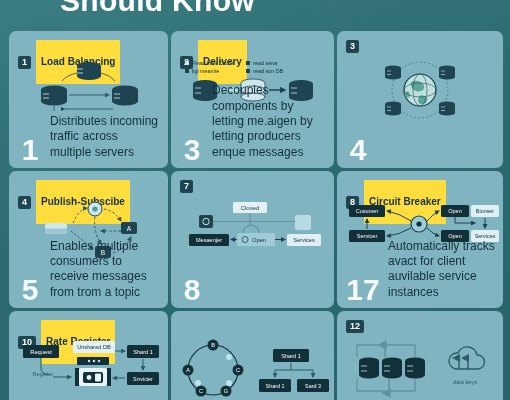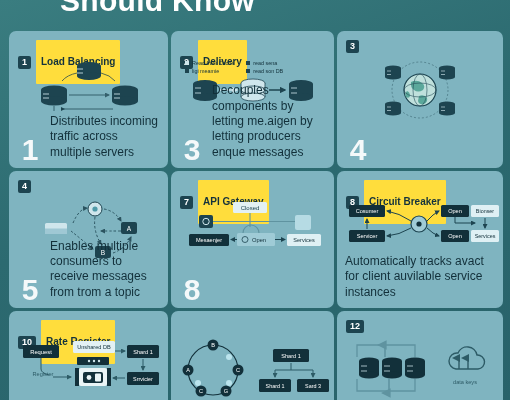--- a/index.html
+++ b/index.html
@@ -290,20 +290,21 @@
         </svg>
       </div>
       <div class="cfoot">
         <div class="bignum">4</div>
       </div>
     </div>
 
     <div class="card">
       <div class="chead">
         <span class="badge">4</span>
+        <span class="ctitle">Publish-Subscibe</span>
       </div>
       <div class="diagram">
         <svg viewBox="0 0 159 66">
           <circle cx="86" cy="12" r="7" fill="#cfe6ec" stroke="#1d4450" stroke-width="1"></circle>
           <circle cx="86" cy="12" r="2.6" fill="#4e9aa8"></circle>
           <rect x="36" y="26" width="22" height="11" rx="1.5" fill="#cfe6ec"></rect>
           <rect x="36" y="31.5" width="22" height="5.5" rx="0" fill="#9fc8d4"></rect>
           <rect x="112" y="25" width="16" height="12" rx="2" fill="#1d4450"></rect>
           <text x="120" y="33.5" font-size="6.5" fill="#ffffff" text-anchor="middle" font-family="Liberation Sans, sans-serif">A</text>
           <rect x="86" y="49" width="16" height="12" rx="2" fill="#1d4450"></rect>
@@ -325,21 +326,20 @@
       </div>
       <div class="cfoot">
         <div class="bignum">5</div>
         <div class="desc">Enables multiple consumers to receive messages from trom a topic</div>
       </div>
     </div>
 
     <div class="card">
       <div class="chead">
         <span class="badge">7</span>
-        <span class="ctitle">API Gateway</span>
       </div>
       <div class="diagram">
         <svg viewBox="0 0 163 66">
           <rect x="62" y="5" width="34" height="11" rx="1.5" fill="#e3f1f4"></rect>
           <text x="79" y="13" font-size="6" fill="#1d4450" text-anchor="middle" font-family="Liberation Sans, sans-serif">Closed</text>
           <rect x="28" y="18" width="14" height="13" rx="2" fill="#1d4450"></rect>
           <circle cx="35" cy="24.5" r="3.2" fill="none" stroke="#cfe6ec" stroke-width="1"></circle>
           <rect x="124" y="18" width="16" height="15" rx="2" fill="#b6dbe4"></rect>
           <rect x="18" y="37" width="40" height="12" rx="1.5" fill="#12303a"></rect>
           <text x="38" y="45" font-size="5.6" fill="#ffffff" text-anchor="middle" font-family="Liberation Sans, sans-serif">Mesaenjer</text>
@@ -400,20 +400,21 @@
             <line x1="148" y1="21" x2="148" y2="31" marker-end="url(#ah6)"></line>
           </g>
           <defs>
             <marker id="ah6" markerWidth="5" markerHeight="5" refX="4" refY="2.5" orient="auto">
                 <path d="M0 0 L5 2.5 L0 5 z" fill="#1d4450"></path>
               </marker>
           </defs>
         </svg>
       </div>
       <div class="cfoot">
+        <div class="bignum wide2">17</div>
         <div class="desc">Automatically tracks avact for client auvilable service instances</div>
       </div>
     </div>
 
     <div class="card">
       <div class="chead">
         <span class="badge">10</span>
         <span class="ctitle">Rate Register</span>
       </div>
       <div class="diagram" style="top:28px;height:62px">

